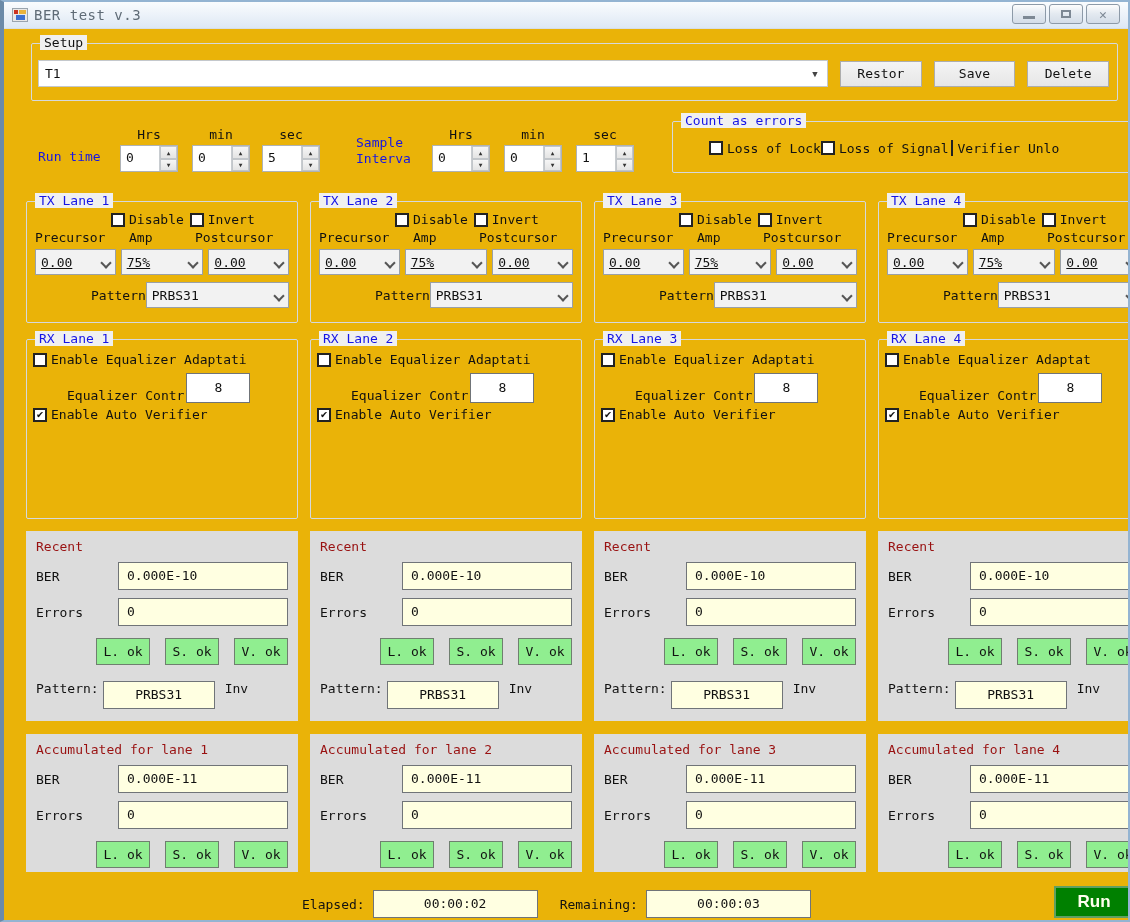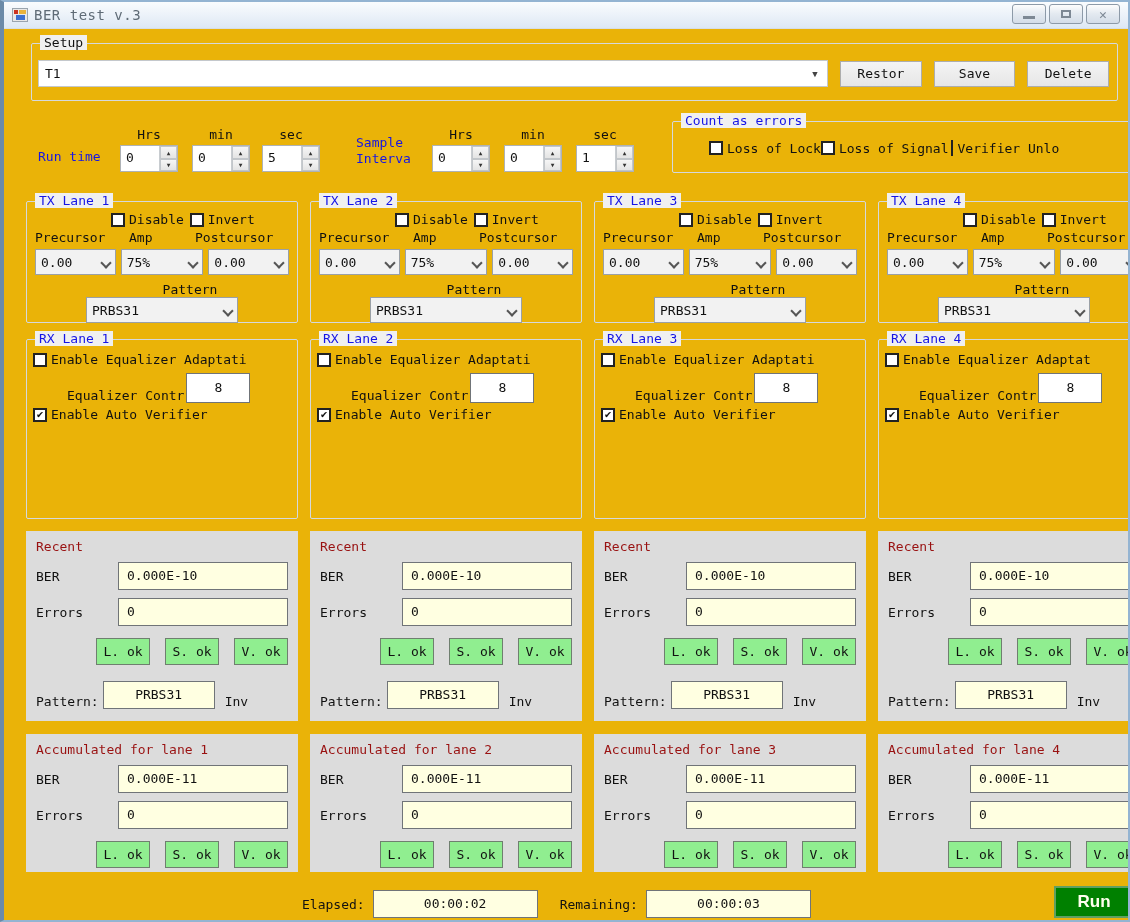--- a/index.html
+++ b/index.html
@@ -91,25 +91,25 @@
   .tx-lblrow span:nth-child(1){ width:94px; }
   .tx-lblrow span:nth-child(2){ width:66px; }
   .combo {
     height:26px; border:1px solid #9aa0a6; background:#f2f2f2;
     display:flex; align-items:center; padding-left:5px; position:relative; white-space:nowrap;
   }
   .combo .chev {
     position:absolute; right:5px; top:9px; width:8px; height:8px;
     border-left:2px solid #555; border-bottom:2px solid #555; transform:rotate(-45deg);
   }
-  .tx-comborow { display:flex; gap:5px; margin-top:4px; }
+  .tx-comborow { display:flex; gap:5px; margin-top:4px;text-decoration:underline; }
   .tx-comborow .combo:nth-child(1){ width:82px; }
   .tx-comborow .combo:nth-child(2){ width:84px; }
   .tx-comborow .combo:nth-child(3){ width:82px; }
-  .tx-patrow { display:flex; align-items:center; margin-top:7px;flex-direction:column; }
+  .tx-patrow { display:flex; align-items:center; margin-top:7px; }
   .tx-patrow .pat-lbl { margin-left:56px; }
   .tx-patrow .combo { width:152px; }
   .rxbox { height:180px; margin-top:16px; padding:8px 6px 0 6px; }
   .rx-row1 { display:flex; margin-top:4px; white-space:nowrap; overflow:hidden; }
   .rx-row2 { display:flex; align-items:flex-end; margin:6px 0 0 34px; position:relative; height:30px; }
   .rx-eq-input {
     width:64px; height:30px; border:1px solid #707478; background:#fff;
     text-align:center; padding-top:6px; margin-left:2px;
   }
   .rx-row3 { display:flex; margin-top:4px; white-space:nowrap; }
@@ -122,21 +122,21 @@
   .field {
     height:28px; border:1px solid #707478; background:#ffffe1;
     padding:5px 8px 0 8px; white-space:nowrap;
   }
   .val-row .field { flex:1; text-align:left; }
   .ok-row { display:flex; gap:15px; margin:12px 0 0 60px; }
   .ok-btn {
     width:56px; height:27px; background:#90ee90; border:1.5px solid #6f7f6f;
     display:flex; align-items:center; justify-content:center; white-space:nowrap;
   }
-  .pat-row { display:flex; align-items:flex-end; margin-top:16px; white-space:nowrap; }
+  .pat-row { display:flex; align-items:flex-start; margin-top:16px; white-space:nowrap; }
   .pat-row .field { width:112px; text-align:center; margin:0 10px 0 4px; }
   .recent-title-gap { display:block; }
   
   .footer { position:relative; height:42px; margin-top:12px; }
   .footer-inner { position:absolute; left:298px; top:6px; display:flex; align-items:center; }
   .footer .field { width:165px; text-align:center; }
   .f-lbl { margin-right:8px; white-space:nowrap; }
   .f-gap { width:22px; }
   .run-btn {
     position:absolute; right:-6px; top:2px; width:80px; height:32px;

